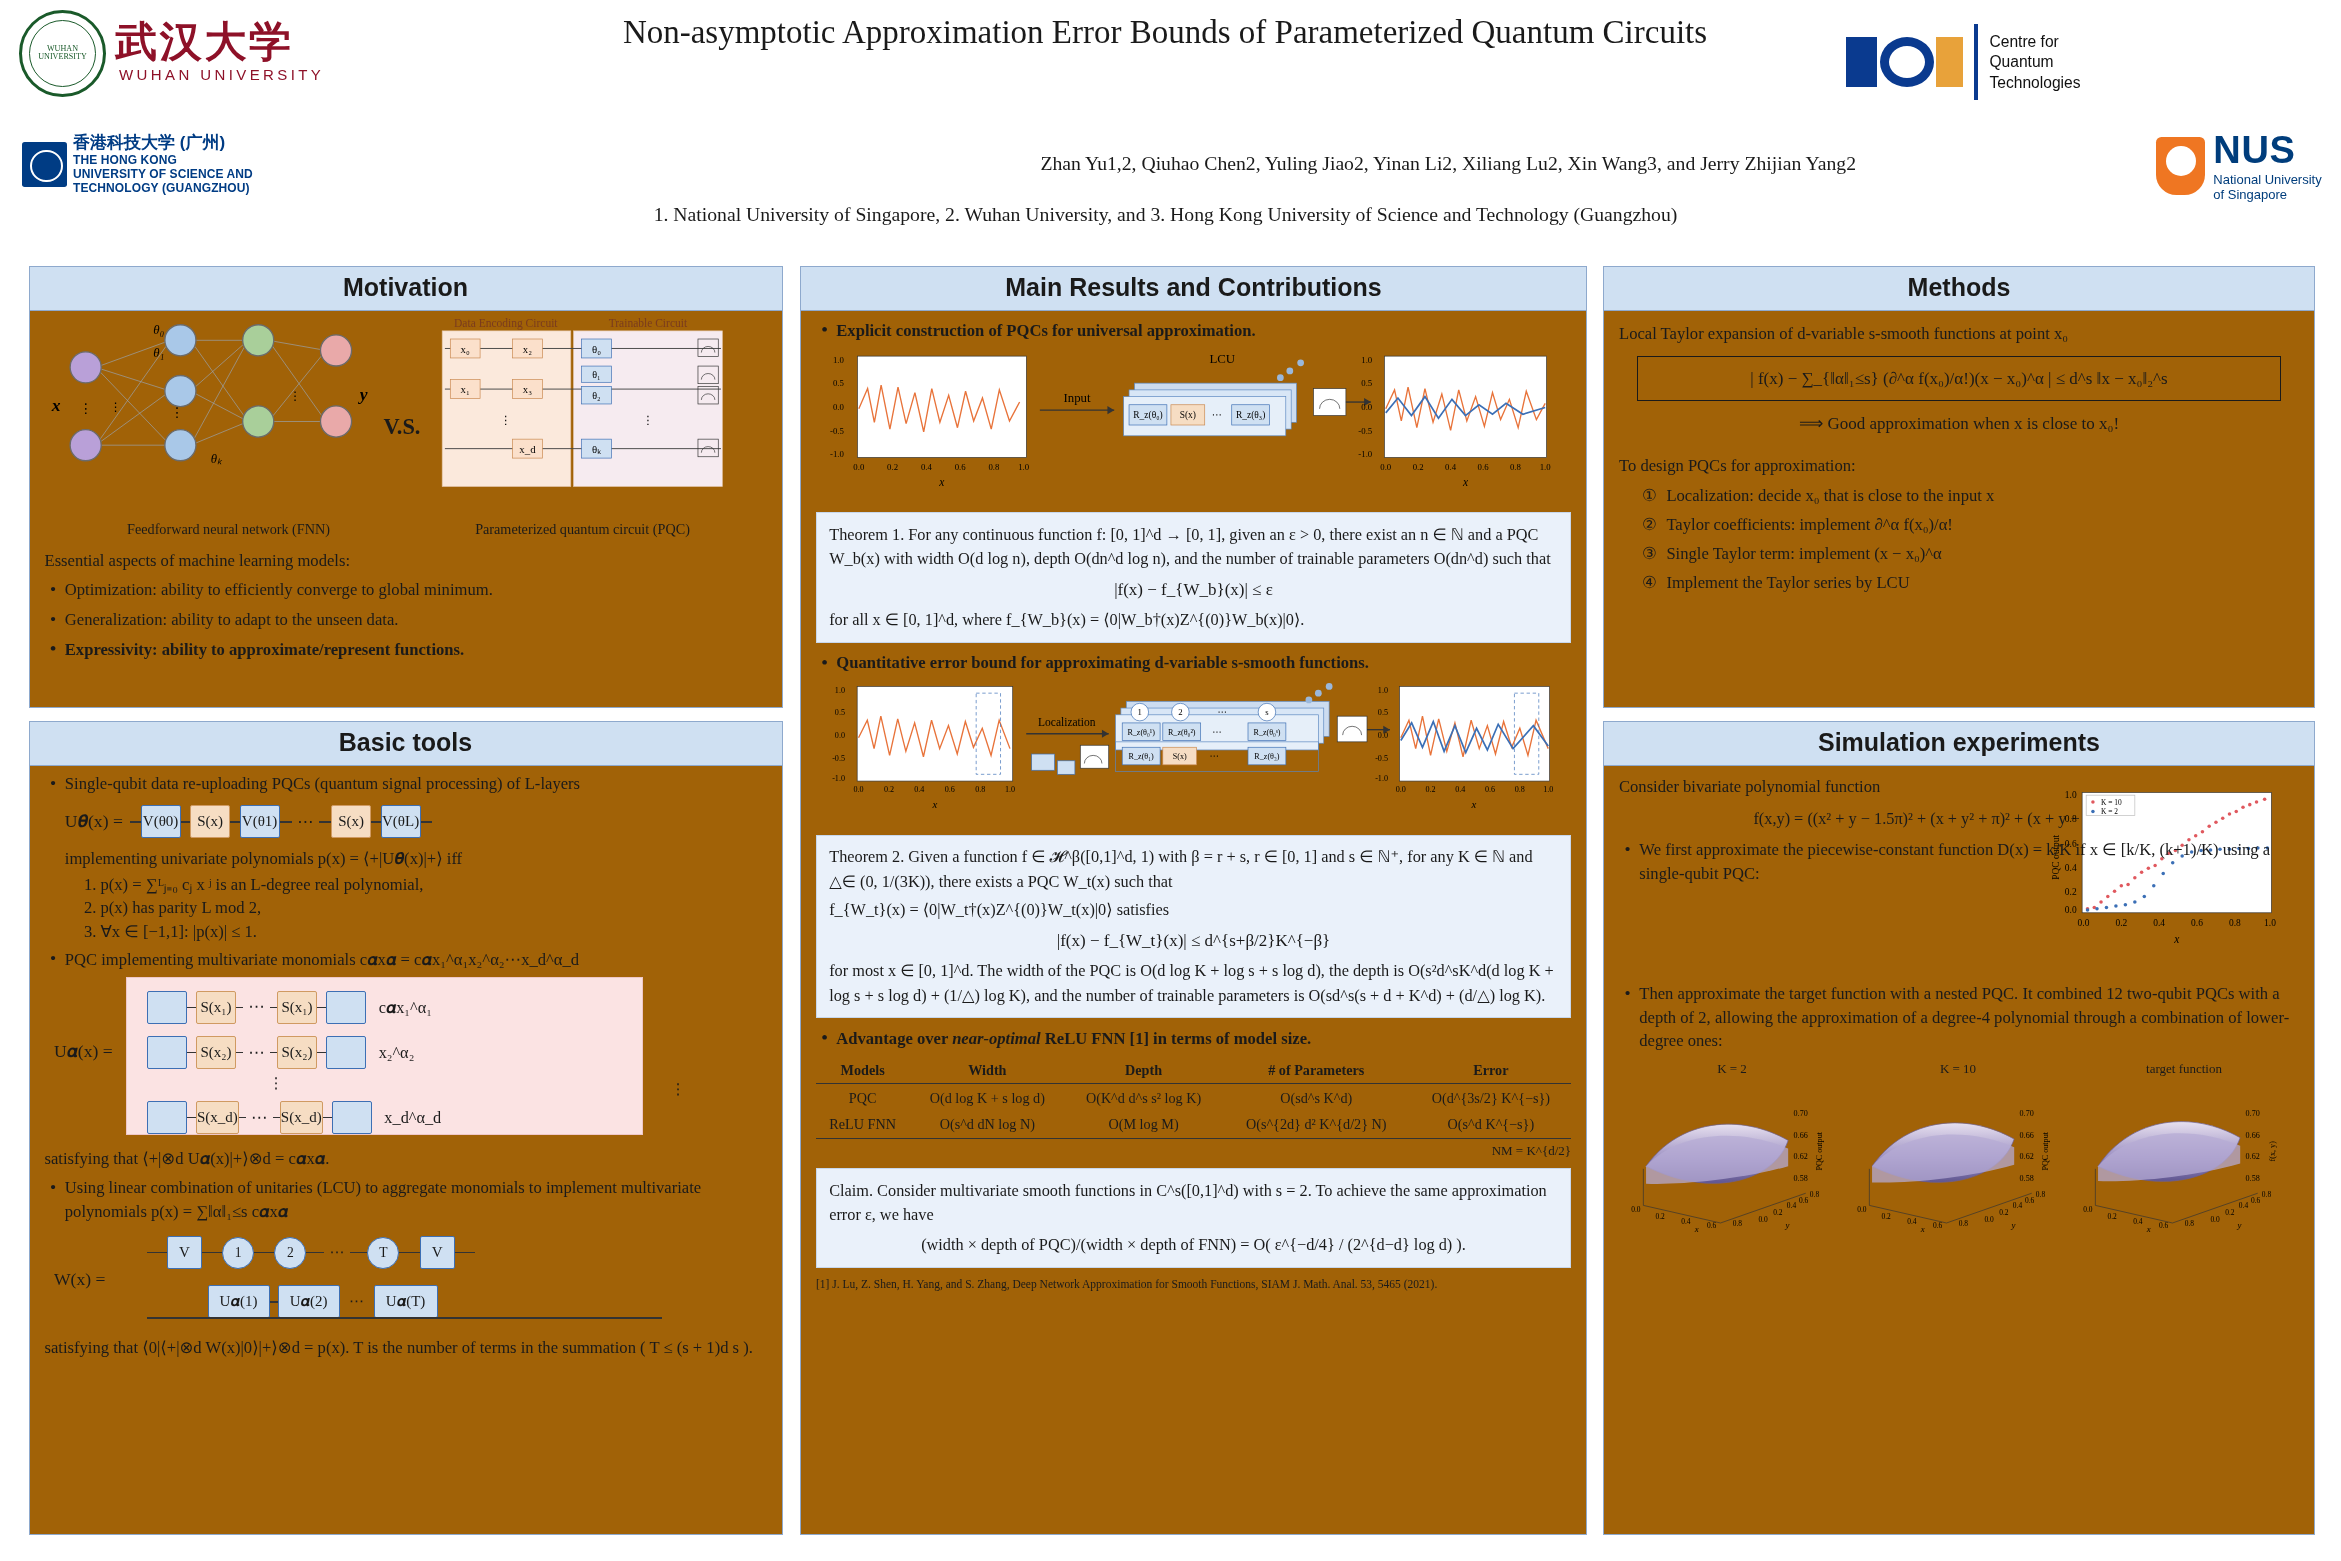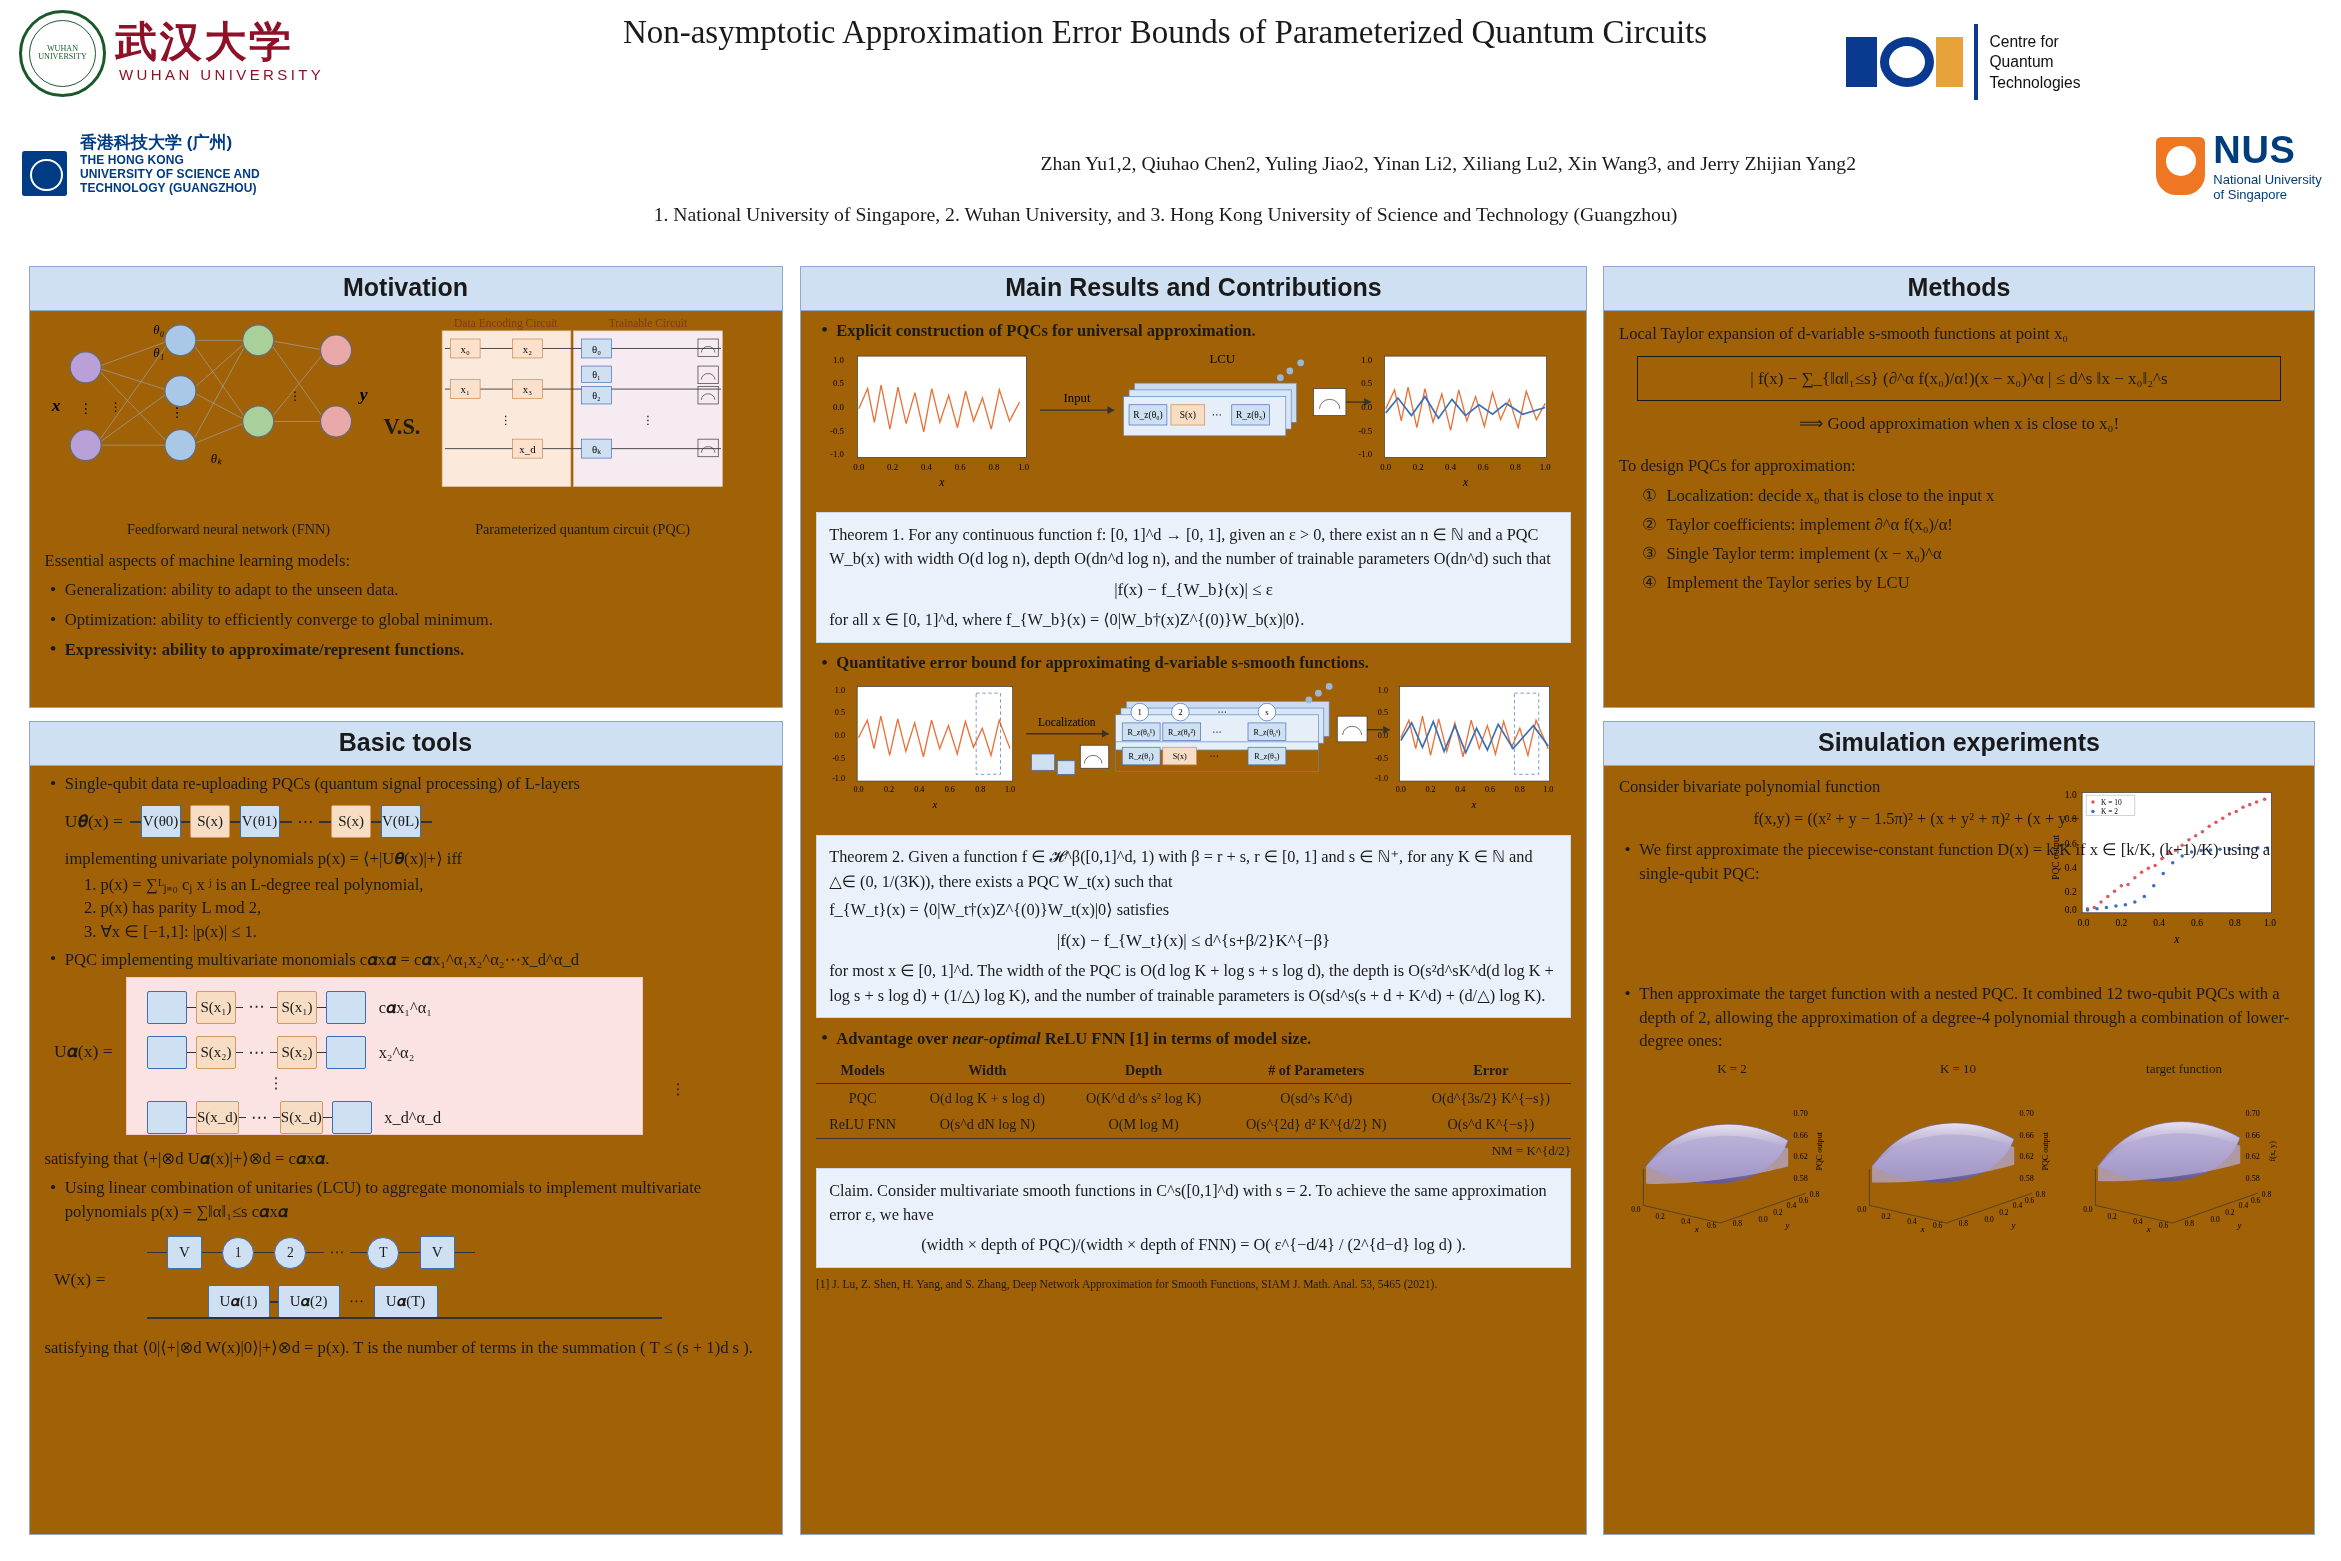--- a/index.html
+++ b/index.html
@@ -12,21 +12,21 @@
 
   
   .header{position:absolute;left:0;top:0;width:2342px;height:244px;}
   .wu-logo{position:absolute;left:19px;top:9.5px;width:81px;height:81px;border-radius:50%;
     border:3.4px solid #1a5a2a;background:#ffffff;display:flex;align-items:center;justify-content:center;}
   .wu-logo .ring{width:65px;height:65px;border-radius:50%;border:1.4px solid #1a5a2a;
      display:flex;align-items:center;justify-content:center;font-size:8.1px;color:#1a5a2a;text-align:center;line-height:1.05;}
   .wu-title{position:absolute;left:115px;top:13.6px;color:#8e1128;font-weight:bold;font-size:42px;letter-spacing:2.7px;
      font-family:"DejaVu Sans", sans-serif;}
   .wu-sub{position:absolute;left:119px;top:66px;color:#8e1128;font-size:15px;letter-spacing:3.4px;font-family:"Liberation Sans",sans-serif;}
-  .hkust{position:absolute;left:22px;top:133px;display:flex;align-items:flex-end;gap:13px;}
+  .hkust{position:absolute;left:22px;top:133px;display:flex;align-items:center;gap:6px;}
   .hkust .mark{width:45px;height:45px;background:#003c84;border-radius:2.7px;position:relative;}
   .hkust .mark:after{content:"";position:absolute;left:8.1px;top:8.1px;width:28.5px;height:28.5px;border:2px solid #fff;border-radius:50%;}
   .hkust .txt{font-family:"Liberation Sans",sans-serif;line-height:1.18;}
   .hkust .cn{color:#003c84;font-size:17px;font-weight:bold;}
   .hkust .en{color:#003c84;font-size:12px;font-weight:bold;letter-spacing:0.1px;}
   .title{position:absolute;left:501px;top:12.2px;width:1328px;text-align:center;font-size:33px;line-height:1.22;}
   .authors{position:absolute;left:474px;top:150px;width:1382px;text-align:right;font-size:19.7px;line-height:1.35;}
   .affil{position:absolute;left:366px;top:203px;width:1599px;text-align:center;font-size:19.7px;}
   .cqt{position:absolute;right:178px;top:24.4px;width:318px;height:76px;display:flex;align-items:center;}
   .cqt .logo{display:flex;align-items:center;}
@@ -206,22 +206,22 @@
           <text x="100" y="160" font-size="17" text-anchor="middle" font-family="DejaVu Sans">⋮</text>
           <text x="310" y="160" font-size="17" text-anchor="middle" font-family="DejaVu Sans">⋮</text>
         </svg>
 
         <div style="position:absolute;left:25px;top:203px;width:318px;text-align:center;font-size:14.2px;">Feedforward neural network (FNN)</div>
         <div style="position:absolute;left:379px;top:203px;width:318px;text-align:center;font-size:14.2px;">Parameterized quantum circuit (PQC)</div>
       </div>
 
       <div style="margin-top:9.5px;">Essential aspects of machine learning models:</div>
       <ul class="bullets" style="margin-top:5.4px;">
+        <li>Optimization: ability to efficiently converge to global minimum.</li>
         <li>Generalization: ability to adapt to the unseen data.</li>
-        <li>Optimization: ability to efficiently converge to global minimum.</li>
         <li class="bold">Expressivity: ability to approximate/represent functions.</li>
       </ul>
     </div>
   </div>
 
   <div class="panel" style="left:28.5px;top:721px;width:752px;height:812px;">
     <div class="panel-title">Basic tools</div>
     <div class="body" style="padding-top:6.8px;">
       <ul class="bullets">
         <li>Single-qubit data re-uploading PQCs (quantum signal processing) of L-layers</li>

